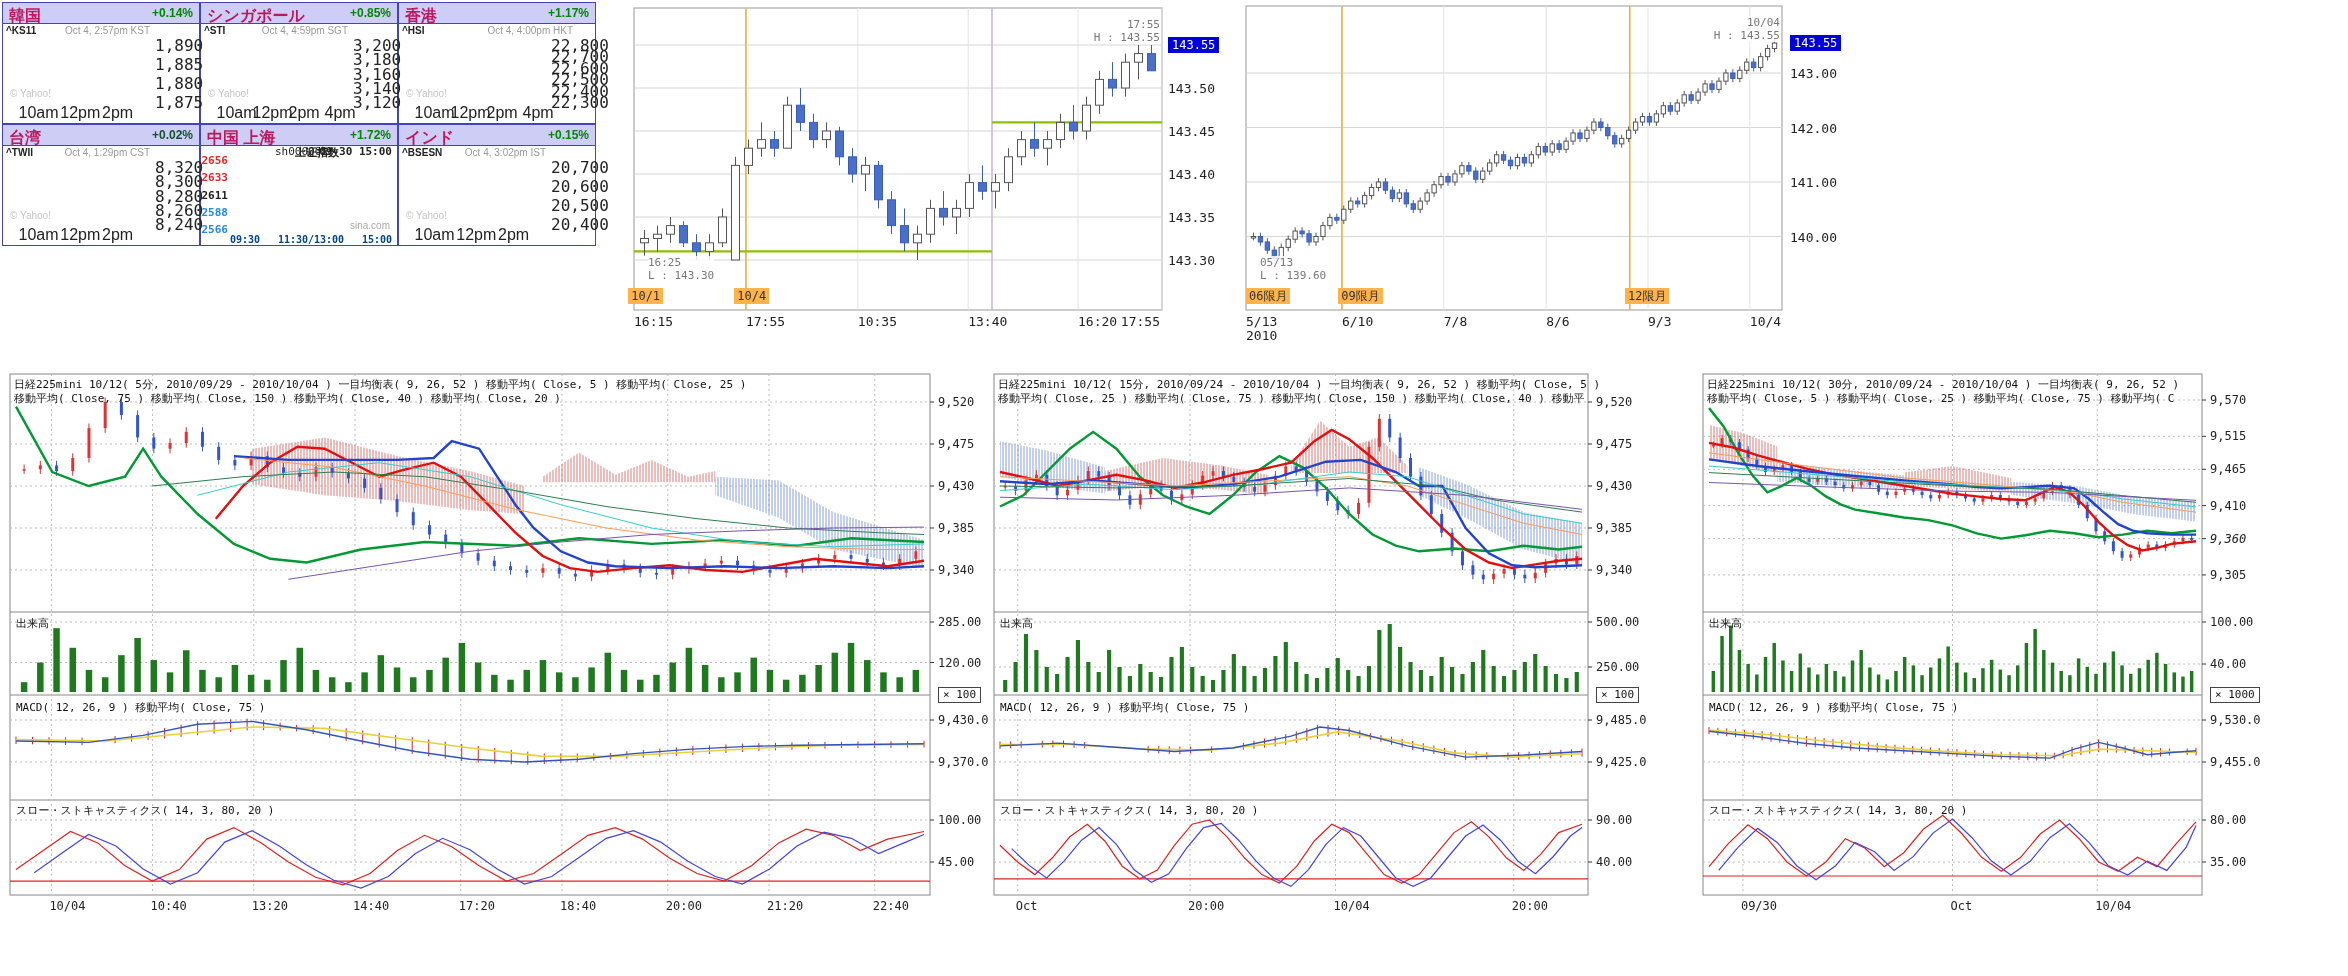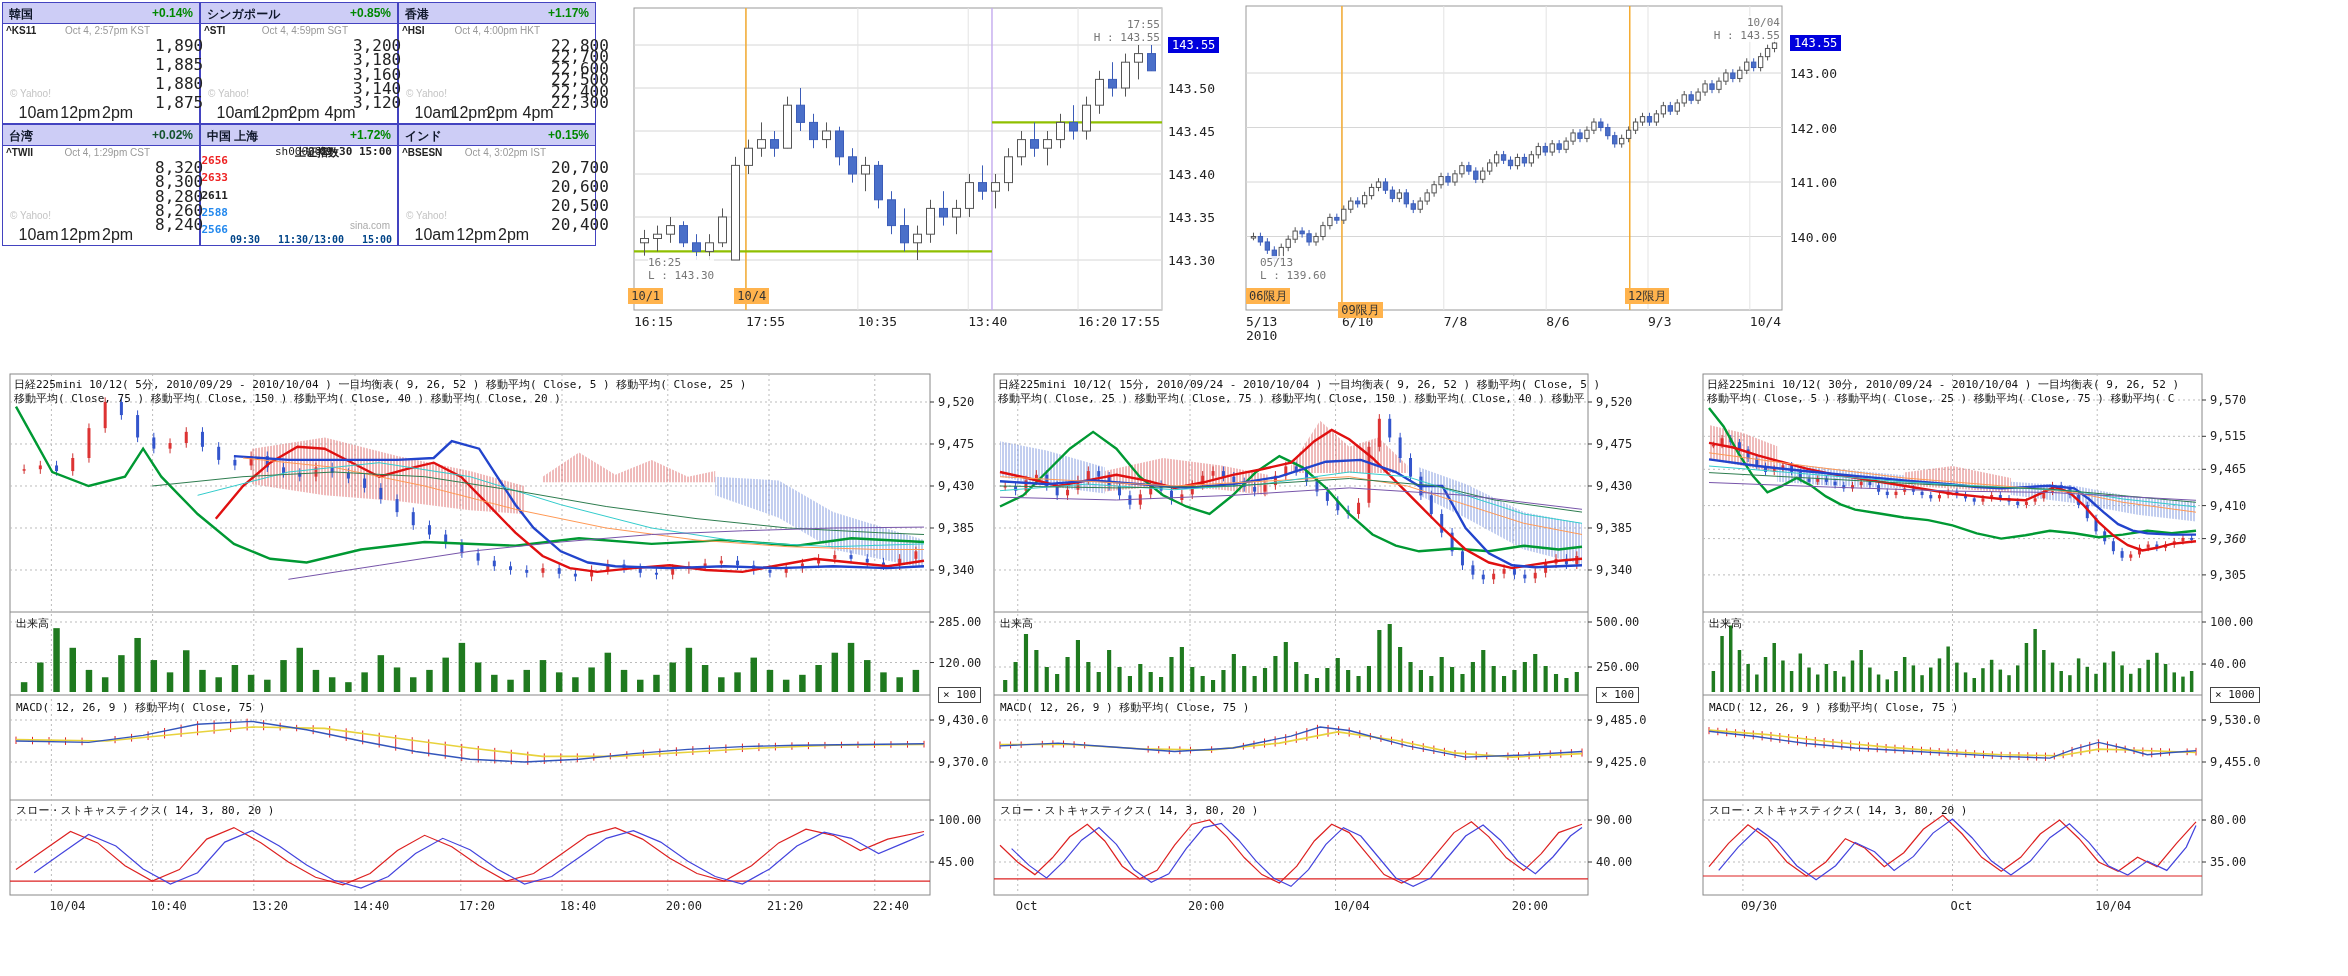--- a/index.html
+++ b/index.html
@@ -6,21 +6,21 @@
   #canvas{position:relative;width:2348px;height:976px;background:#fff;overflow:hidden;
           font-family:"Liberation Sans","DejaVu Sans",sans-serif;}
   #plot{position:absolute;left:0;top:0;}
   #labels{position:absolute;left:0;top:0;width:100%;height:100%;}
   .lbl{position:absolute;white-space:nowrap;color:#222;}
   .mono{font-family:"DejaVu Sans Mono","Liberation Mono",monospace;}
   .right{transform:translateX(-100%);}
   .center{transform:translateX(-50%);}
   .cell{position:absolute;width:198px;height:122px;border:1px solid #4343c0;box-sizing:border-box;background:#fff;}
   .cellhead{position:absolute;left:0;top:0;right:0;height:20px;background:#cdcdf6;border-bottom:1px solid #4343c0;}
-  .cellname{position:absolute;left:6px;top:3px;font-size:12px;font-weight:bold;color:#0f172a;}
+  .cellname{position:absolute;left:6px;top:3px;font-size:16px;font-weight:bold;color:#be185d;}
   .cellchg{position:absolute;right:6px;top:3px;font-size:12px;font-weight:bold;}
   .pnl{position:absolute;font-family:"DejaVu Sans Mono","Liberation Mono",monospace;font-size:11px;color:#111;white-space:nowrap;}
   .scalebox{border:1px solid #444;background:#fff;padding:0 4px;font-size:11px;height:14px;line-height:14px;}
   .tag{position:absolute;background:#ffb34d;color:#333;font-size:12px;padding:0 3px;height:16px;line-height:16px;
        font-family:"DejaVu Sans Mono","Liberation Mono",monospace;}
   .ann{position:absolute;background:rgba(255,255,255,.85);color:#777;font-size:11px;line-height:13px;
        font-family:"DejaVu Sans Mono","Liberation Mono",monospace;}
   .pricebox{position:absolute;background:#0000dd;color:#fff;font-size:12px;padding:1px 4px;
        font-family:"DejaVu Sans Mono","Liberation Mono",monospace;}
 </style>
@@ -1274,21 +1274,21 @@
       <div class="lbl mono" style="left: 551px; top: 47.4px;">22,700</div>
       <div class="lbl mono" style="left: 551px; top: 58.8px;">22,600</div>
       <div class="lbl mono" style="left: 551px; top: 70.2px;">22,500</div>
       <div class="lbl mono" style="left: 551px; top: 81.6px;">22,400</div>
       <div class="lbl mono" style="left: 551px; top: 93px;">22,300</div>
       <div class="lbl " style="left: 414.52px; top: 104px;">10am</div>
       <div class="lbl " style="left: 450.52px; top: 104px;">12pm</div>
       <div class="lbl " style="left: 486.52px; top: 104px;">2pm</div>
       <div class="lbl " style="left: 522.52px; top: 104px;">4pm</div>
       <div class="lbl " style="left: 402px; top: 25px; font-size: 10px; font-weight: bold;">^HSI</div>
-      <div class="lbl right" style="left: 540px; top: 25px; font-size: 10px; color: rgb(153, 153, 153);">Oct 4, 4:00pm HKT</div>
+      <div class="lbl right" style="left: 573px; top: 25px; font-size: 10px; color: rgb(153, 153, 153);">Oct 4, 4:00pm HKT</div>
       <div class="lbl " style="left: 406px; top: 88px; font-size: 10px; color: rgb(196, 196, 196);">© Yahoo!</div>
       <div class="lbl mono" style="left: 155px; top: 158px;">8,320</div>
       <div class="lbl mono" style="left: 155px; top: 172.25px;">8,300</div>
       <div class="lbl mono" style="left: 155px; top: 186.5px;">8,280</div>
       <div class="lbl mono" style="left: 155px; top: 200.75px;">8,260</div>
       <div class="lbl mono" style="left: 155px; top: 215px;">8,240</div>
       <div class="lbl " style="left: 18.52px; top: 226px;">10am</div>
       <div class="lbl " style="left: 60.28px; top: 226px;">12pm</div>
       <div class="lbl " style="left: 102.04px; top: 226px;">2pm</div>
       <div class="lbl " style="left: 6px; top: 147px; font-size: 10px; font-weight: bold;">^TWII</div>
@@ -1343,21 +1343,21 @@
       <div class="lbl mono" style="left: 1790px; top: 175px; font-size: 13px;">141.00</div>
       <div class="lbl mono" style="left: 1790px; top: 229.5px; font-size: 13px;">140.00</div>
       <div class="lbl mono" style="left: 1246px; top: 314px; font-size: 13px;">5/13</div>
       <div class="lbl mono" style="left: 1341.94px; top: 314px; font-size: 13px;">6/10</div>
       <div class="lbl mono" style="left: 1443.78px; top: 314px; font-size: 13px;">7/8</div>
       <div class="lbl mono" style="left: 1546.16px; top: 314px; font-size: 13px;">8/6</div>
       <div class="lbl mono" style="left: 1648px; top: 314px; font-size: 13px;">9/3</div>
       <div class="lbl mono" style="left: 1749.84px; top: 314px; font-size: 13px;">10/4</div>
       <div class="lbl mono" style="left: 1246px; top: 328px; font-size: 13px;">2010</div>
       <div class="tag" style="left: 1246px; top: 288px;">06限月</div>
-      <div class="tag" style="left: 1338.19px; top: 302px;">09限月</div>
+      <div class="tag" style="left: 1338.19px; top: 288px;">09限月</div>
       <div class="tag" style="left: 1624.95px; top: 288px;">12限月</div>
       <div class="ann" style="left: 1780px; top: 16px; transform: translateX(-100%); text-align: right;">
         <div>10/04</div>
         <div>H : 143.55</div>
       </div>
       <div class="ann" style="left: 1260px; top: 256px;">
         <div>05/13</div>
         <div>L : 139.60</div>
       </div>
       <div class="pricebox" style="left: 1790px; top: 35.025px;">143.55</div>

